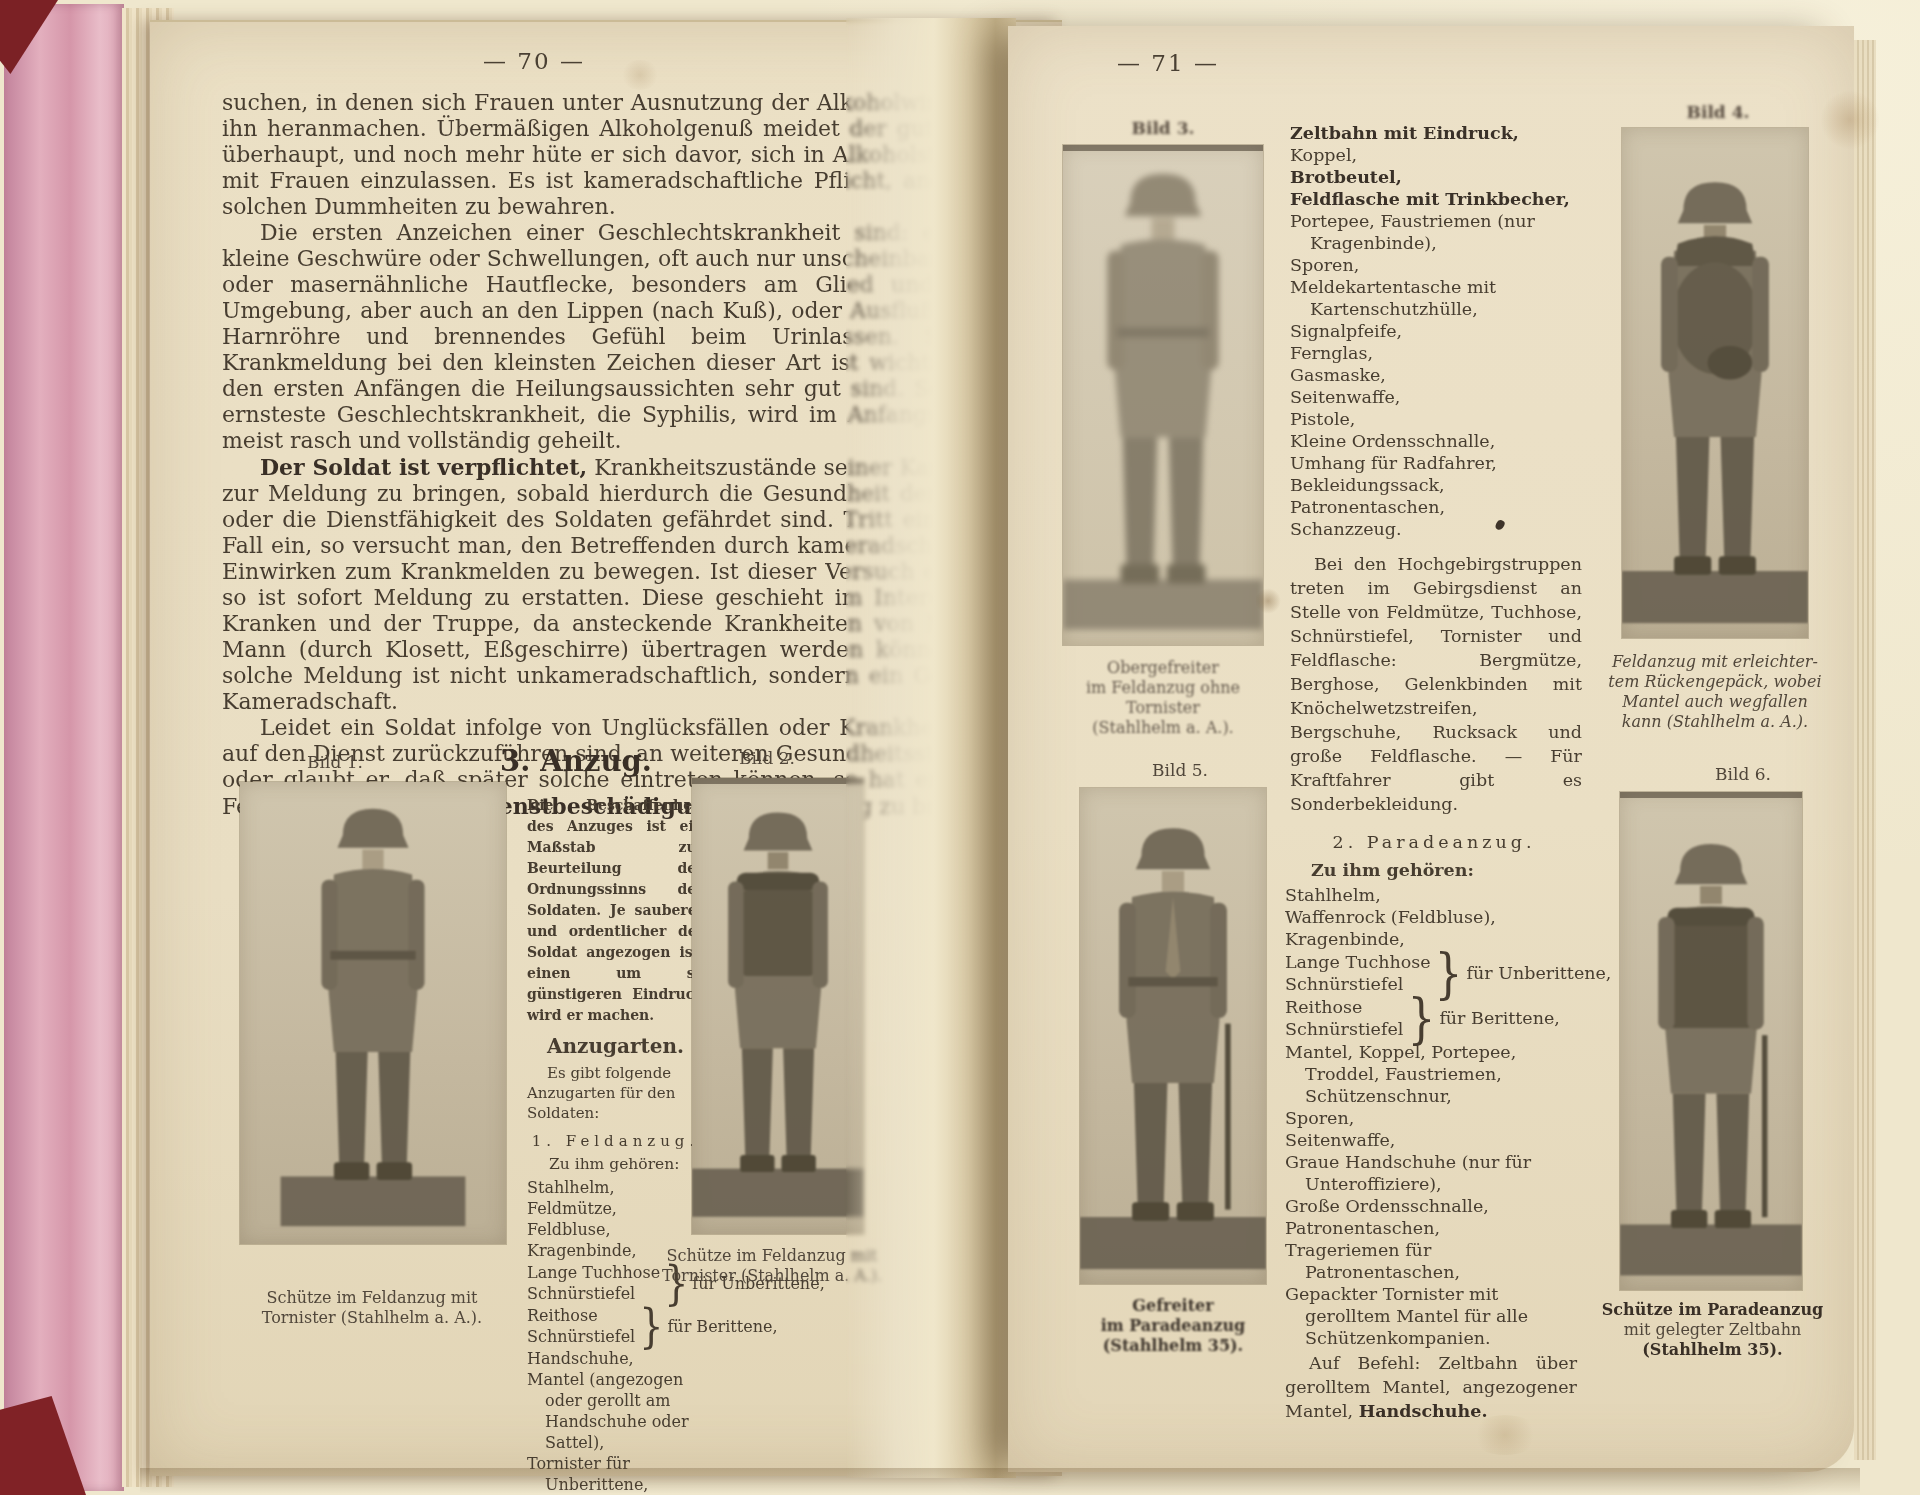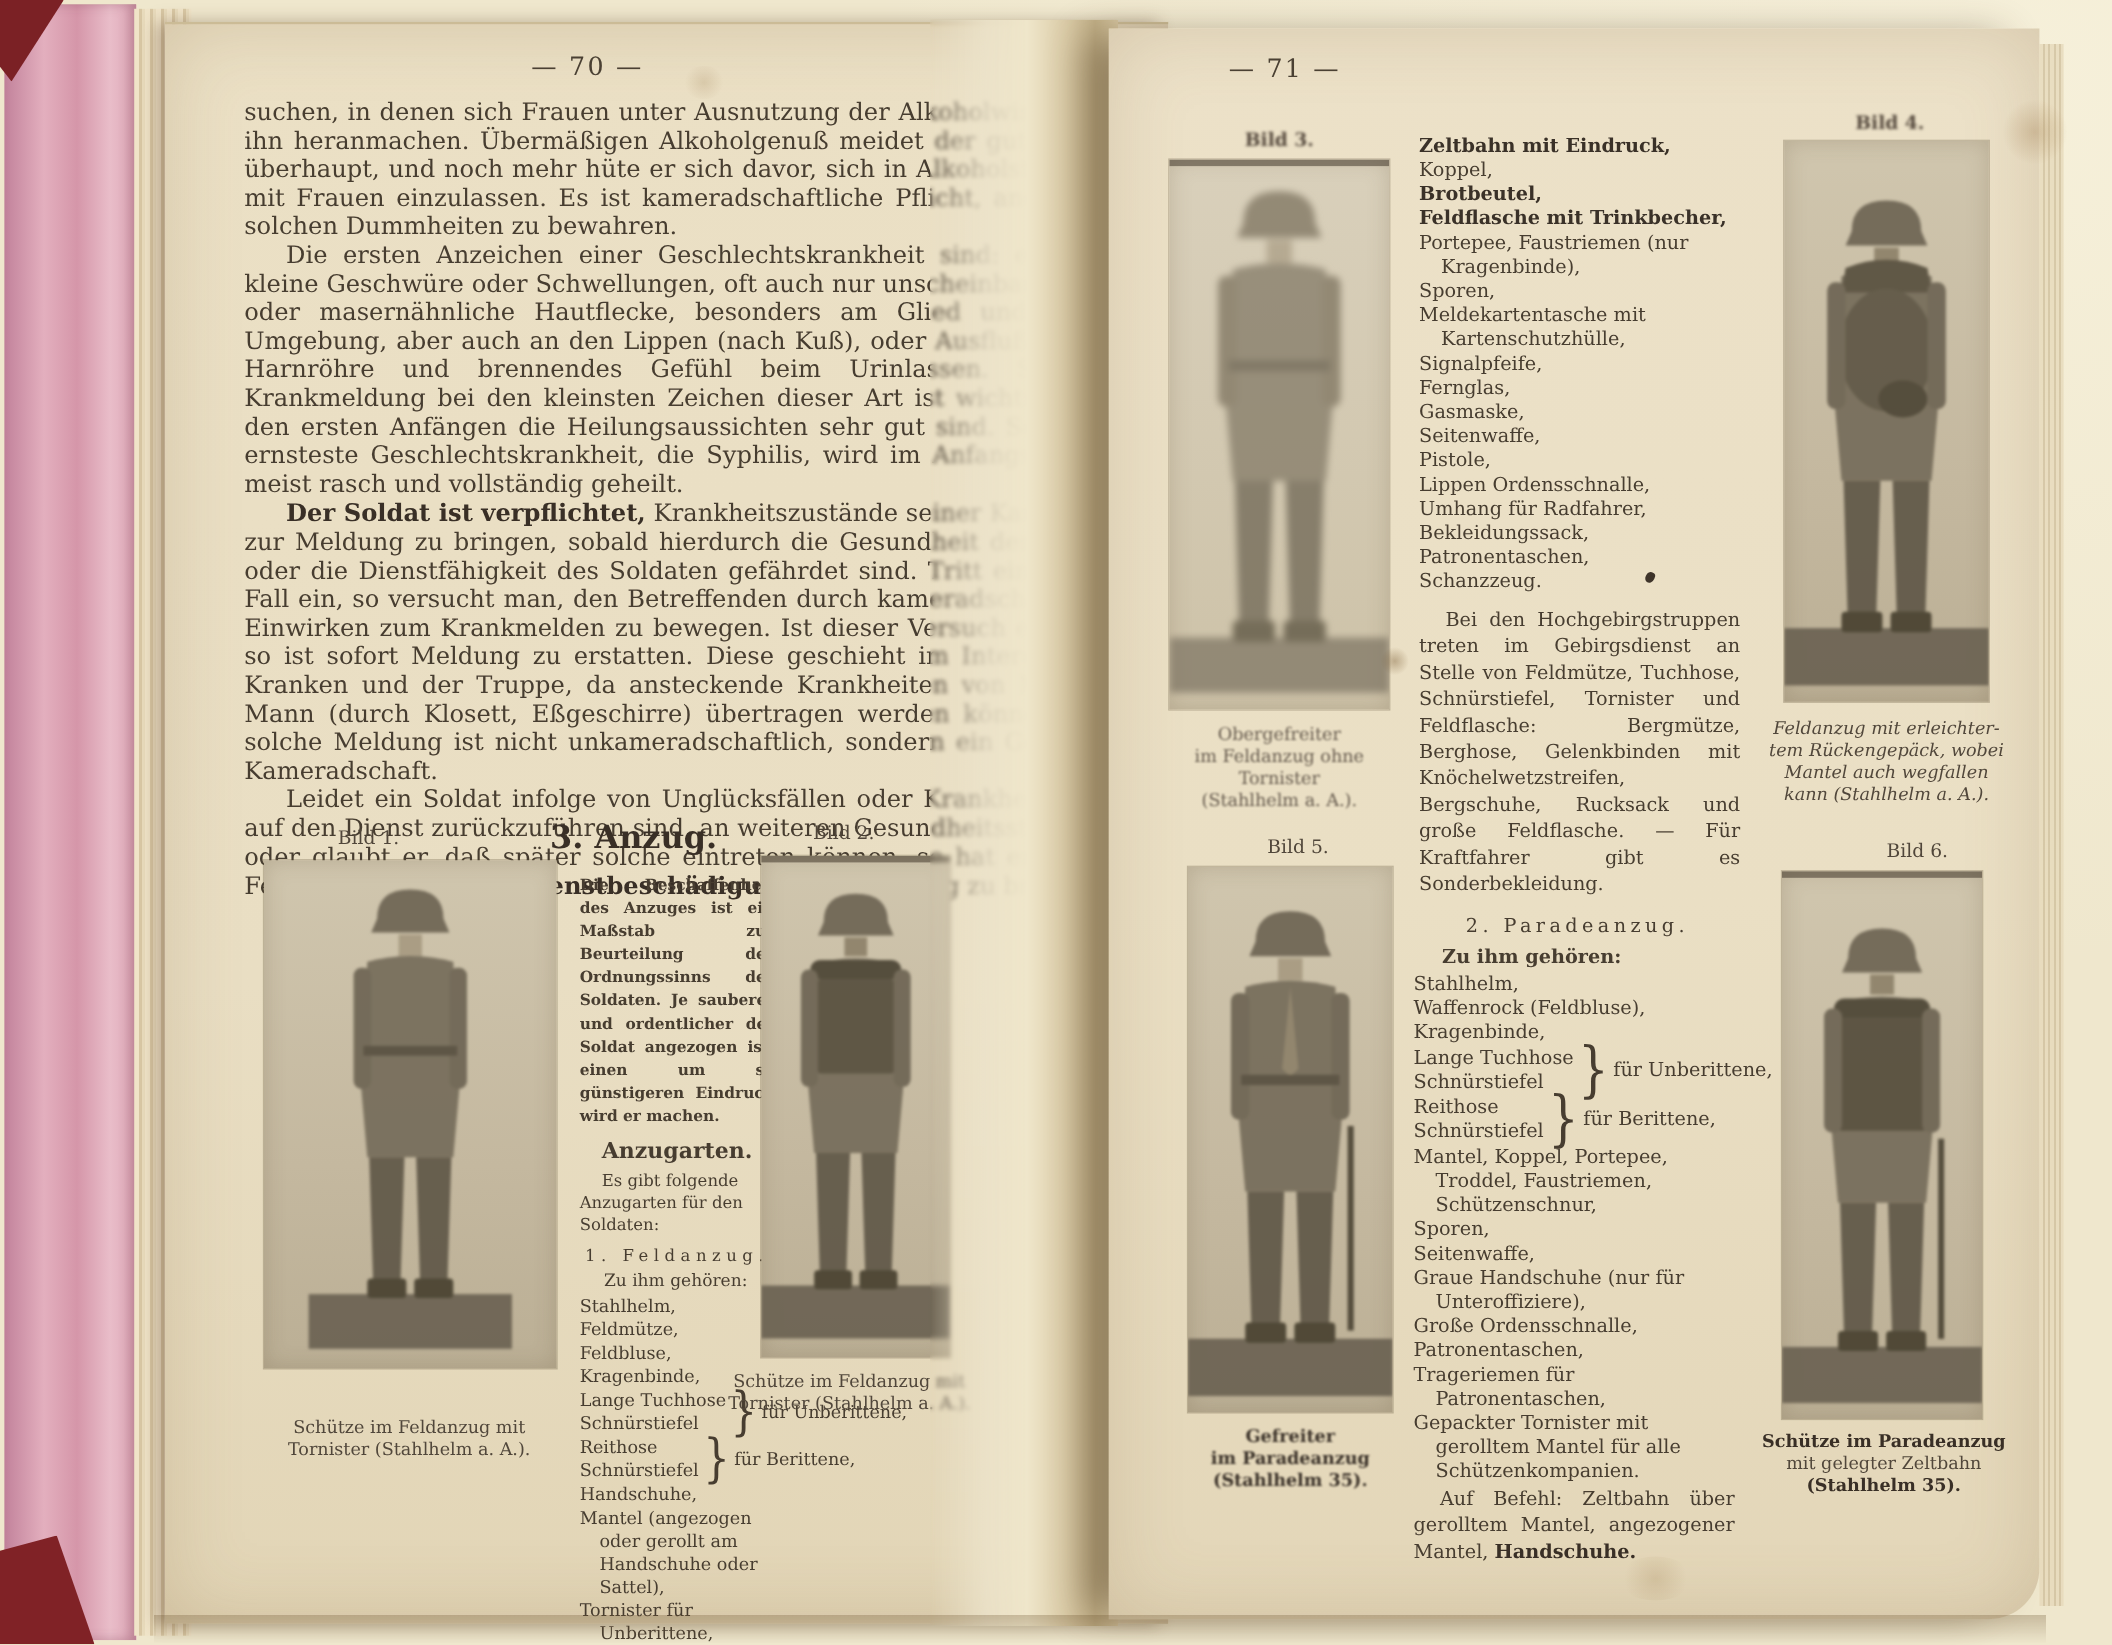--- a/index.html
+++ b/index.html
@@ -196,21 +196,21 @@
     <div class="item bi">Brotbeutel,</div>
     <div class="item bi">Feldflasche mit Trinkbecher,</div>
     <div class="item">Portepee, Faustriemen (nur Kragenbinde),</div>
     <div class="item">Sporen,</div>
     <div class="item">Meldekartentasche mit Kartenschutzhülle,</div>
     <div class="item">Signalpfeife,</div>
     <div class="item">Fernglas,</div>
     <div class="item">Gasmaske,</div>
     <div class="item">Seitenwaffe,</div>
     <div class="item">Pistole,</div>
-    <div class="item">Lippen Ordensschnalle,</div>
+    <div class="item">Kleine Ordensschnalle,</div>
     <div class="item">Umhang für Radfahrer,</div>
     <div class="item">Bekleidungssack,</div>
     <div class="item">Patronentaschen,</div>
     <div class="item">Schanzzeug.</div>
     <p class="rnote">Bei den Hochgebirgstruppen treten im Gebirgsdienst an Stelle von Feldmütze, Tuchhose, Schnürstiefel, Tornister und Feldflasche: Bergmütze, Berghose, Gelenkbinden mit Knöchelwetzstreifen, Bergschuhe, Rucksack und große Feldflasche. — Für Kraftfahrer gibt es Sonderbekleidung.</p>
   </div>
 
   <div class="abs lbl smudge" style="left:1648px;top:102px;width:140px;">Bild 4.</div>
   <div class="abs photo" style="left:1622px;top:128px;width:186px;height:510px;">
     <svg viewBox="0 0 100 260" preserveAspectRatio="xMidYMax meet">

